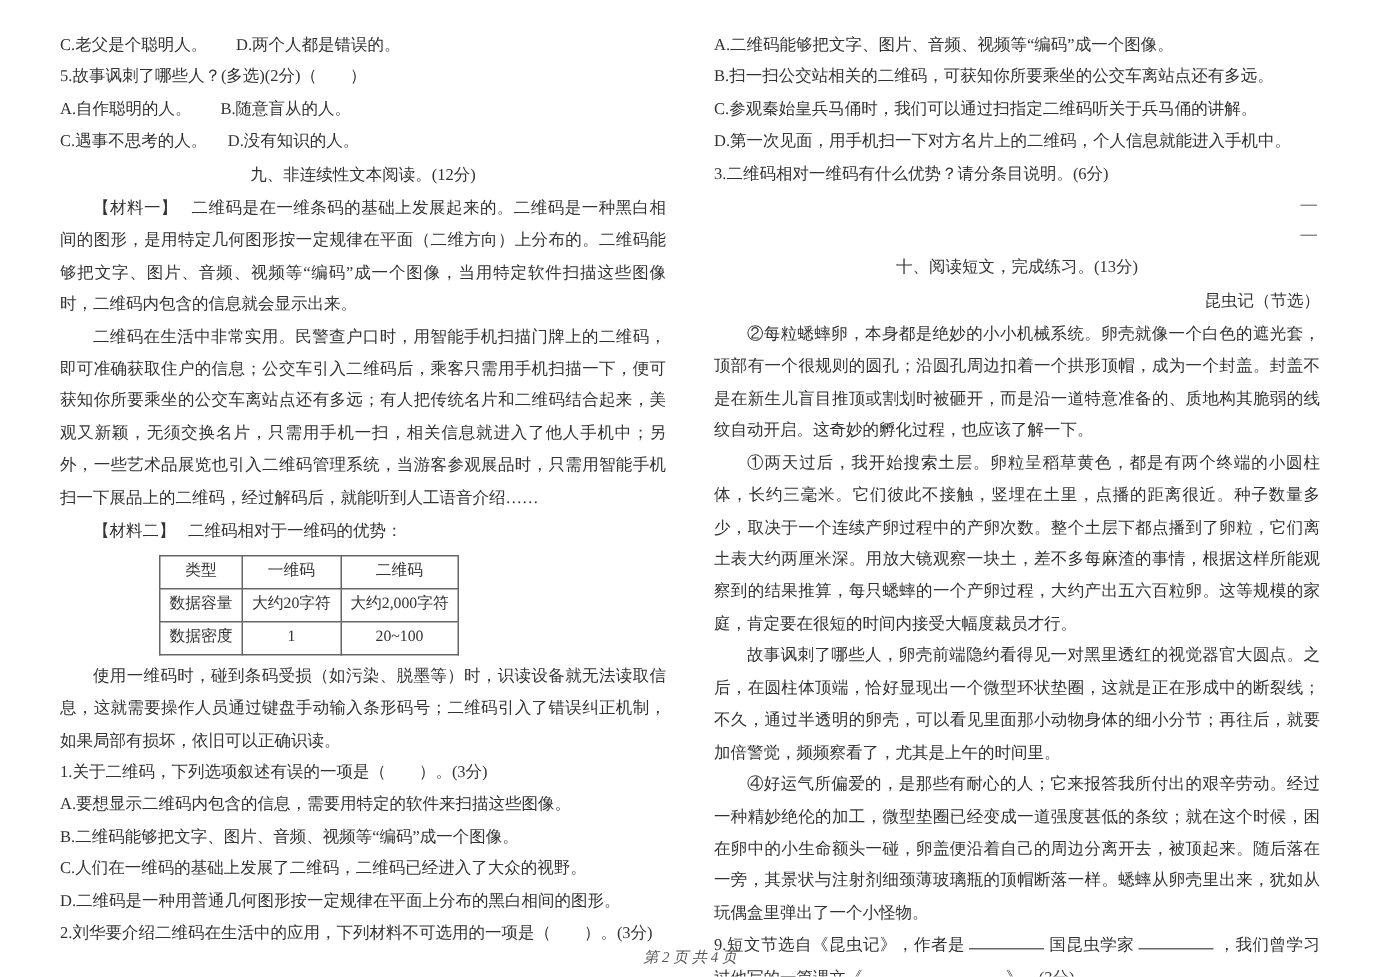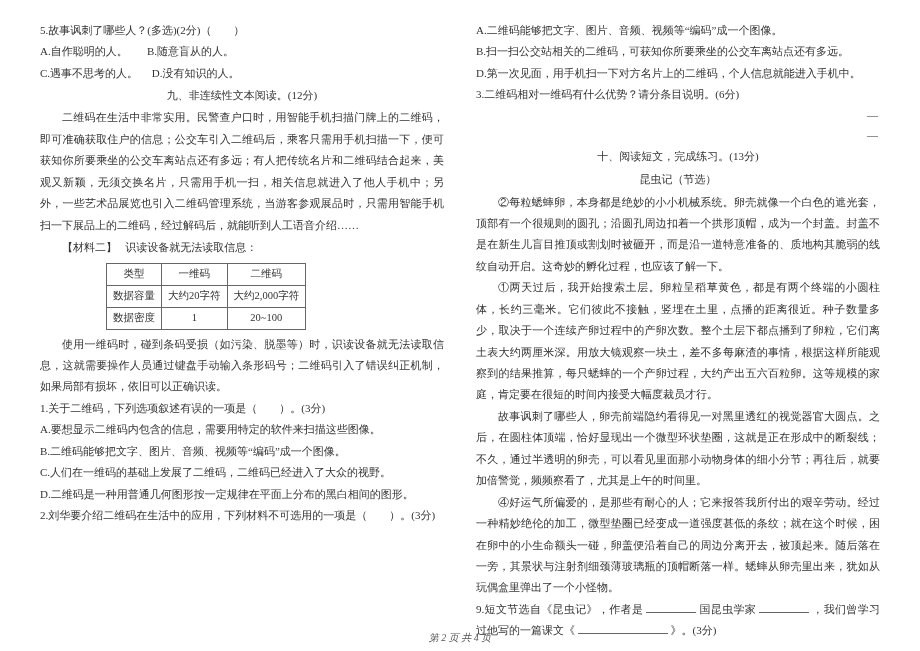--- a/index.html
+++ b/index.html
@@ -40,21 +40,21 @@
     margin: 4px 0 4px 6em;
   }
   table.codetab td {
     border: 1px solid #666;
     padding: 2px 6px;
     font-size: 10.5px;
     text-align: center;
     line-height: 1.6;
   }
   .center-title {
-    text-align: center;
+    text-align: right;
     line-height: 2.1;
     font-size: 11px;
   }
   .footer {
     position: absolute;
     bottom: 6px;
     left: 0;
     right: 0;
     text-align: center;
     font-size: 10px;
@@ -72,39 +72,49 @@
     line-height: 1.8;
     padding-right: 2px;
   }
 </style>
 </head>
 <body>
 
 <div class="page">
 
   <div class="col">
+    <div class="line">
+      <span>C.老父是个聪明人。</span>
+      &nbsp;&nbsp;&nbsp;&nbsp;&nbsp;
+      <span>D.两个人都是错误的。</span>
+    </div>
     <div class="line">5.故事讽刺了哪些人？(多选)(2分)（　　）</div>
     <div class="line">
       <span>A.自作聪明的人。</span>
       &nbsp;&nbsp;&nbsp;&nbsp;&nbsp;
       <span>B.随意盲从的人。</span>
     </div>
     <div class="line">
       <span>C.遇事不思考的人。</span>
       &nbsp;&nbsp;&nbsp;
       <span>D.没有知识的人。</span>
     </div>
     <div class="sec-title">九、非连续性文本阅读。(12分)</div>
 
+    <div class="line indent">
+      <span>【材料一】</span>
+      &nbsp;
+      <span>二维码是在一维条码的基础上发展起来的。二维码是一种黑白相间的图形，是用特定几何图形按一定规律在平面（二维方向）上分布的。二维码能够把文字、图片、音频、视频等“编码”成一个图像，当用特定软件扫描这些图像时，二维码内包含的信息就会显示出来。</span>
+    </div>
     <div class="line indent">二维码在生活中非常实用。民警查户口时，用智能手机扫描门牌上的二维码，即可准确获取住户的信息；公交车引入二维码后，乘客只需用手机扫描一下，便可获知你所要乘坐的公交车离站点还有多远；有人把传统名片和二维码结合起来，美观又新颖，无须交换名片，只需用手机一扫，相关信息就进入了他人手机中；另外，一些艺术品展览也引入二维码管理系统，当游客参观展品时，只需用智能手机扫一下展品上的二维码，经过解码后，就能听到人工语音介绍……</div>
 
     <div class="mat-title">
       <span>【材料二】</span>
       &nbsp;
-      <span>识读设备就无法读取信息：</span>
+      <span>二维码相对于一维码的优势：</span>
     </div>
 
     <table class="codetab">
       <tbody>
           <tr>
         <td>类型</td>
         <td>一维码</td>
         <td>二维码</td>
       </tr>
       <tr>
@@ -125,20 +135,21 @@
     <div class="line">A.要想显示二维码内包含的信息，需要用特定的软件来扫描这些图像。</div>
     <div class="line">B.二维码能够把文字、图片、音频、视频等“编码”成一个图像。</div>
     <div class="line">C.人们在一维码的基础上发展了二维码，二维码已经进入了大众的视野。</div>
     <div class="line">D.二维码是一种用普通几何图形按一定规律在平面上分布的黑白相间的图形。</div>
     <div class="line">2.刘华要介绍二维码在生活中的应用，下列材料不可选用的一项是（　　）。(3分)</div>
   </div>
 
   <div class="col">
     <div class="line">A.二维码能够把文字、图片、音频、视频等“编码”成一个图像。</div>
     <div class="line">B.扫一扫公交站相关的二维码，可获知你所要乘坐的公交车离站点还有多远。</div>
+    <div class="line">C.参观秦始皇兵马俑时，我们可以通过扫指定二维码听关于兵马俑的讲解。</div>
     <div class="line">D.第一次见面，用手机扫一下对方名片上的二维码，个人信息就能进入手机中。</div>
     <div class="line">3.二维码相对一维码有什么优势？请分条目说明。(6分)</div>
     <div class="right-dash">—</div>
     <div class="right-dash">—</div>
 
     <div class="sec-title">十、阅读短文，完成练习。(13分)</div>
     <div class="center-title">昆虫记（节选）</div>
     <div class="line indent">②每粒蟋蟀卵，本身都是绝妙的小小机械系统。卵壳就像一个白色的遮光套，顶部有一个很规则的圆孔；沿圆孔周边扣着一个拱形顶帽，成为一个封盖。封盖不是在新生儿盲目推顶或割划时被砸开，而是沿一道特意准备的、质地构其脆弱的线纹自动开启。这奇妙的孵化过程，也应该了解一下。</div>
     <div class="line indent">①两天过后，我开始搜索土层。卵粒呈稻草黄色，都是有两个终端的小圆柱体，长约三毫米。它们彼此不接触，竖埋在土里，点播的距离很近。种子数量多少，取决于一个连续产卵过程中的产卵次数。整个土层下都点播到了卵粒，它们离土表大约两厘米深。用放大镜观察一块土，差不多每麻渣的事情，根据这样所能观察到的结果推算，每只蟋蟀的一个产卵过程，大约产出五六百粒卵。这等规模的家庭，肯定要在很短的时间内接受大幅度裁员才行。</div>
     <div class="line indent">故事讽刺了哪些人，卵壳前端隐约看得见一对黑里透红的视觉器官大圆点。之后，在圆柱体顶端，恰好显现出一个微型环状垫圈，这就是正在形成中的断裂线；不久，通过半透明的卵壳，可以看见里面那小动物身体的细小分节；再往后，就要加倍警觉，频频察看了，尤其是上午的时间里。</div>

